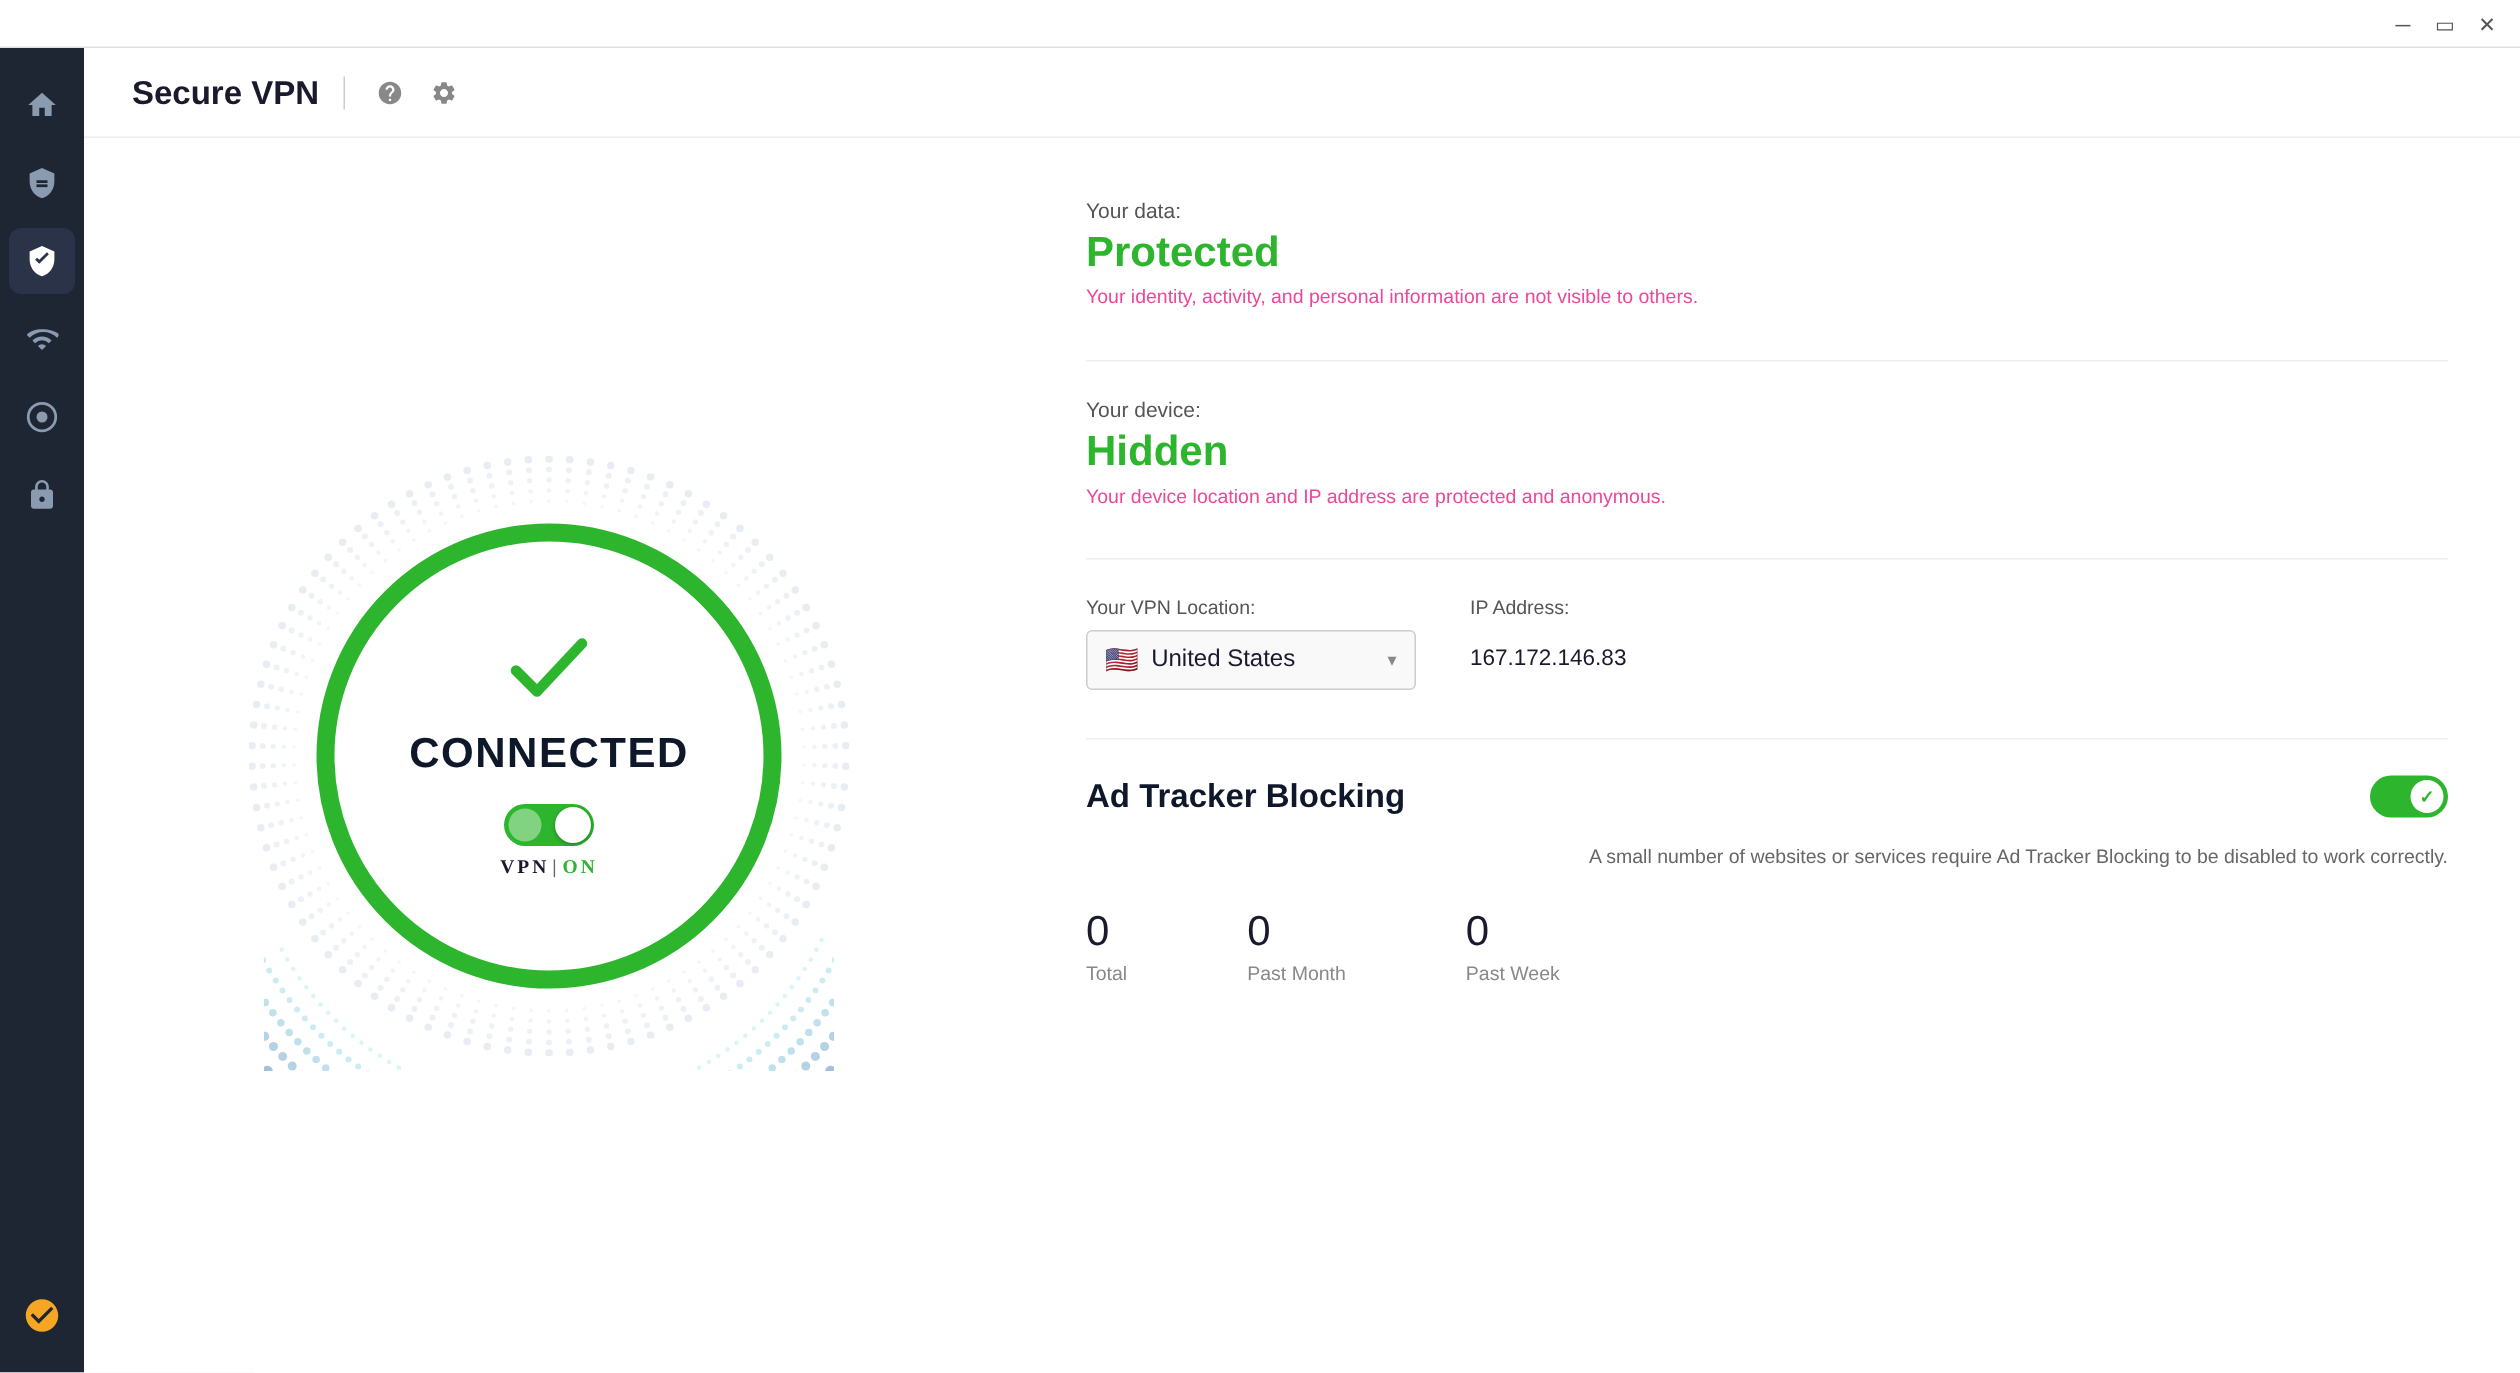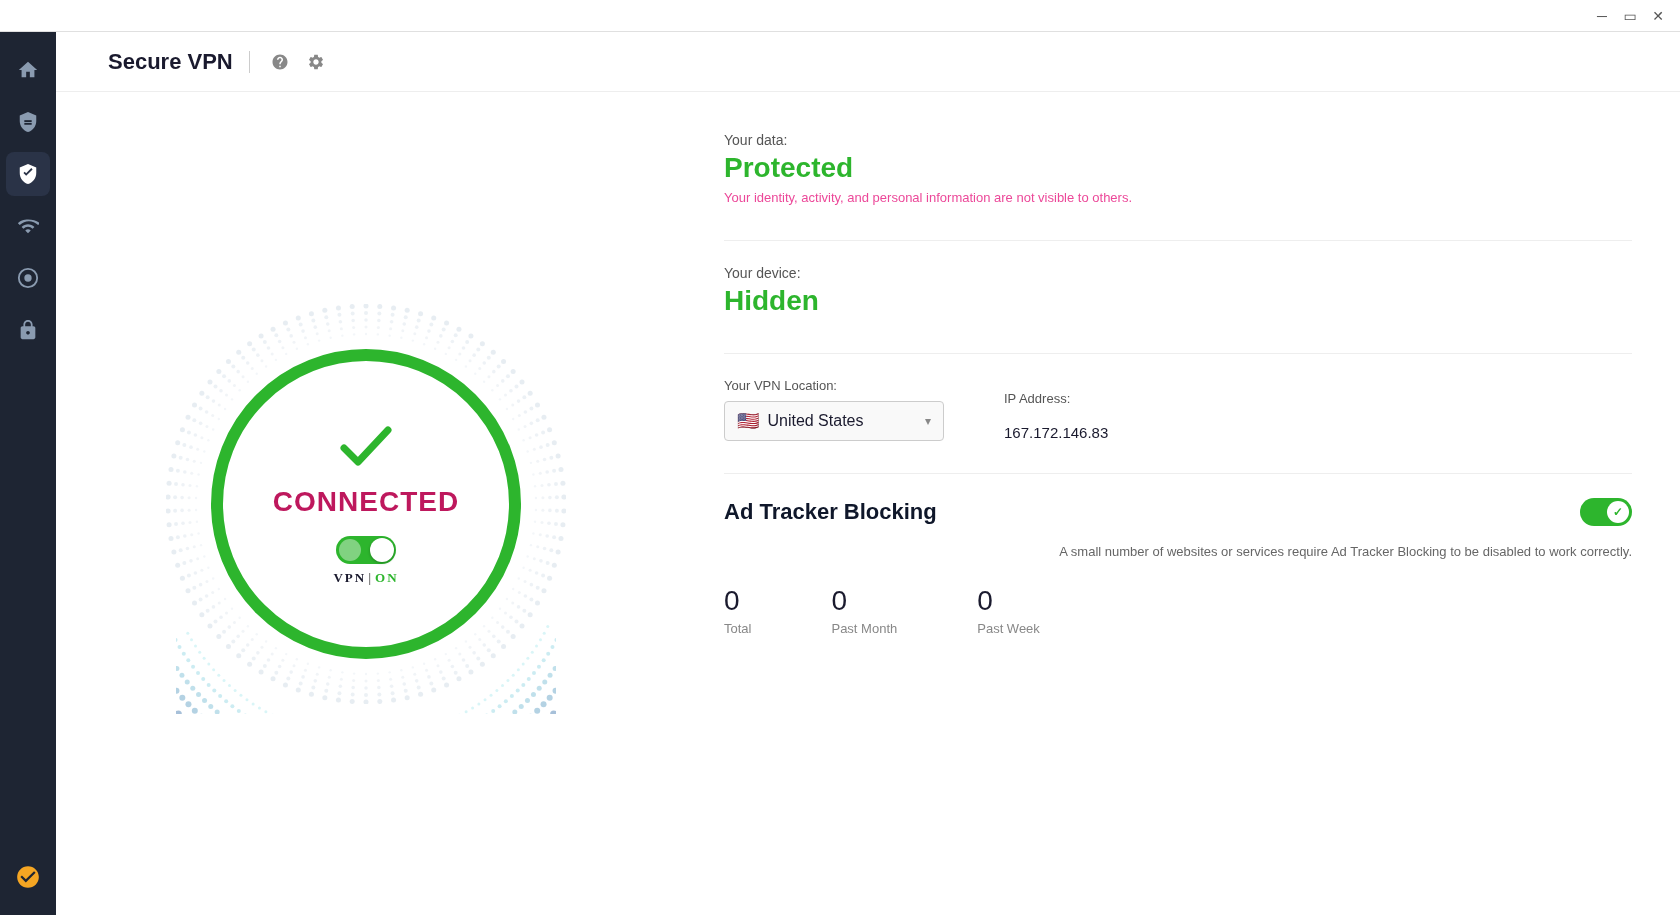--- a/index.html
+++ b/index.html
@@ -31,21 +31,21 @@
     .sidebar-bottom {
       position: absolute; bottom: 16px;
       width: 44px; height: 44px; display: flex; align-items: center; justify-content: center;
     }
 
     
     .main {
       flex: 1; margin-top: 32px; background: #fff; display: flex; flex-direction: column;
     }
     .header {
-      height: 60px; display: flex; align-items: center; padding: 0 52px;
+      height: 60px; display: flex; align-items: center; padding: 0 32px;
       border-bottom: 1px solid #eee;
     }
     .header-title {
       font-size: 22px; font-weight: 600; color: #1a1a2e;
     }
     .header-divider {
       width: 1px; height: 22px; background: #ccc; margin: 0 16px;
     }
     .header-icon-btn {
       width: 28px; height: 28px; display: flex; align-items: center; justify-content: center;
@@ -70,21 +70,21 @@
     .green-ring {
       position: absolute; width: 310px; height: 310px;
       border: 12px solid #2db52d; border-radius: 50%;
       background: #fff;
       display: flex; flex-direction: column; align-items: center; justify-content: center;
     }
     .check-icon {
       color: #2db52d; font-size: 52px; margin-bottom: 8px; line-height: 1;
     }
     .connected-text {
-      font-size: 28px; font-weight: 800; color: #be185d; letter-spacing: 1px; margin-bottom: 18px;
+      font-size: 28px; font-weight: 800; color: #0f172a; letter-spacing: 1px; margin-bottom: 18px;
     }
     
     .toggle-wrap {
       display: flex; flex-direction: column; align-items: center;
     }
     .toggle {
       width: 60px; height: 28px; border-radius: 14px; background: #2db52d;
       position: relative; cursor: pointer; margin-bottom: 6px;
       display: flex; align-items: center;
     }
@@ -104,21 +104,21 @@
     }
     .info-status-green {
       font-size: 28px; font-weight: 700; color: #2db52d; margin-bottom: 4px;
     }
     .info-desc {
       font-size: 13px; color: #ec4899; line-height: 1.5;
     }
     .divider { height: 1px; background: #eee; margin: 8px 0 24px 0; }
 
     .location-row {
-      display: flex; align-items: flex-end; gap: 60px; margin-bottom: 32px;
+      display: flex; align-items: flex-start; gap: 36px; margin-bottom: 32px;
     }
     .location-col { display: flex; flex-direction: column; }
     .loc-label { font-size: 13px; color: #555; margin-bottom: 8px; }
     .loc-select {
       display: flex; align-items: center; border: 1px solid #ccc; border-radius: 4px;
       padding: 8px 12px; background: #f9f9f9; cursor: pointer; min-width: 220px;
       gap: 8px;
     }
     .flag { font-size: 18px; }
     .loc-select-text { font-size: 16px; color: #1a1a2e; flex: 1; }
@@ -1016,20 +1016,21 @@
         <div class="info-label">Your data:</div>
         <div class="info-status-green">Protected</div>
         <div class="info-desc">Your identity, activity, and personal information are not visible to others.</div>
       </div>
 
       <div class="divider"></div>
 
       <div class="info-section">
         <div class="info-label">Your device:</div>
         <div class="info-status-green">Hidden</div>
+        <div class="info-desc">Your device location and IP address are protected and anonymous.</div>
       </div>
 
       <div class="divider"></div>
 
       <div class="location-row">
         <div class="location-col">
           <div class="loc-label">Your VPN Location:</div>
           <div class="loc-select">
             <span class="flag">🇺🇸</span>
             <span class="loc-select-text">United States</span>

